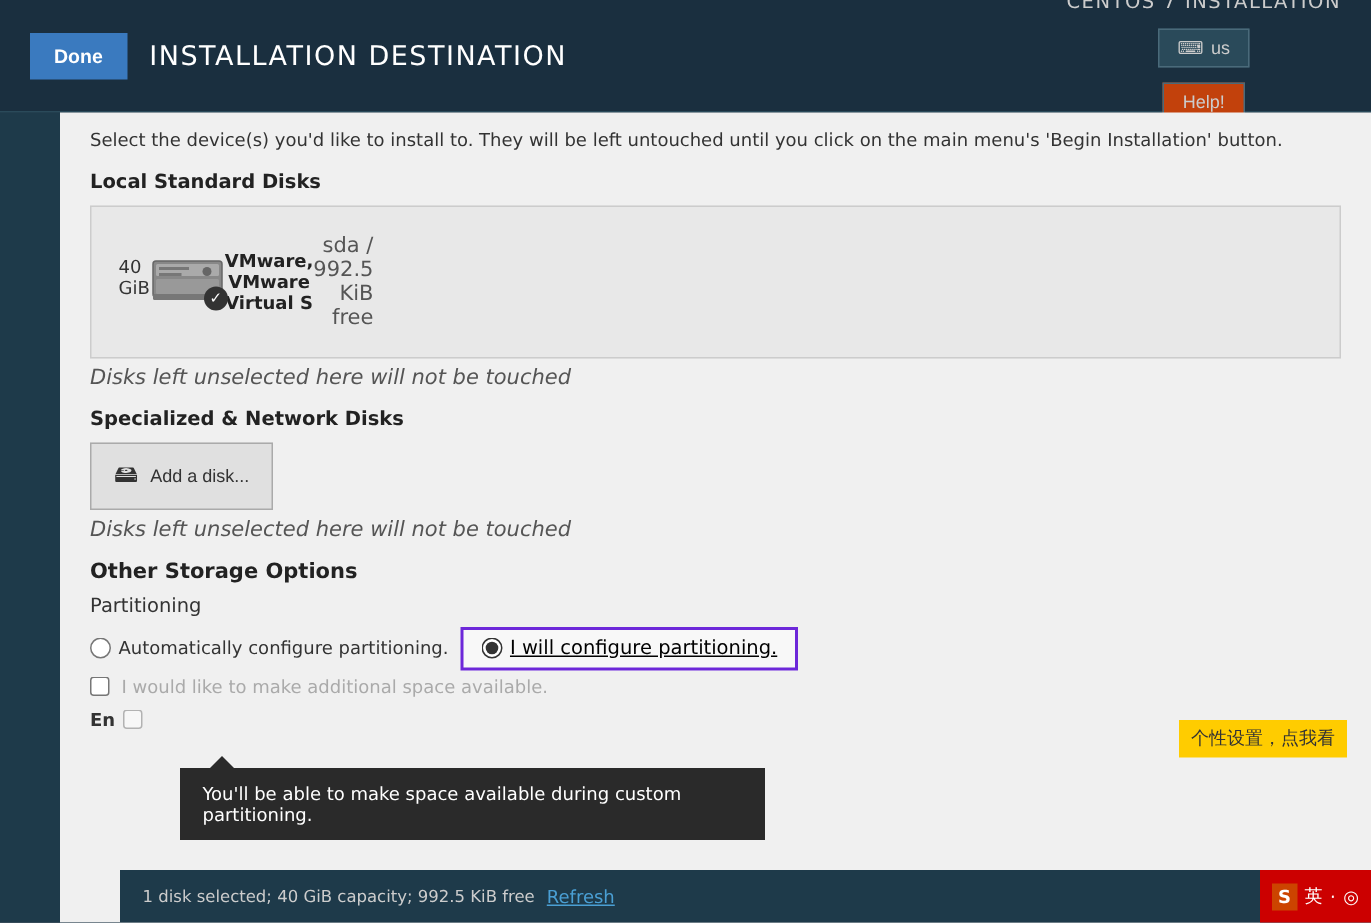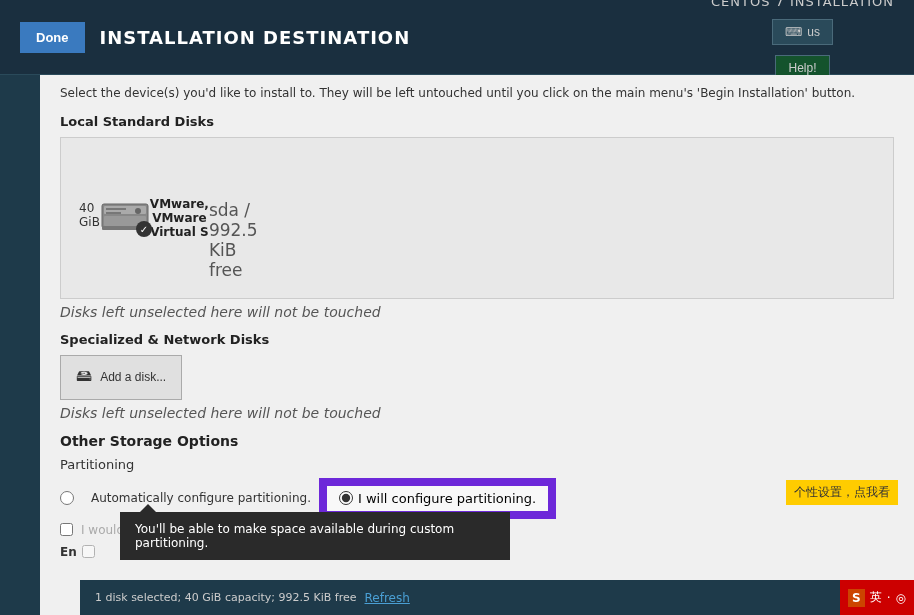--- a/index.html
+++ b/index.html
@@ -29,21 +29,21 @@
       display: flex;
       align-items: center;
       justify-content: space-between;
       padding: 0 20px;
       border-bottom: 1px solid #2a4a5a;
     }
 
     .header-title {
       color: #ffffff;
       font-size: 18px;
-      font-weight: bold;
+      font-weight: normal;
       letter-spacing: 1px;
     }
 
     .header-right {
       display: flex;
       align-items: center;
       gap: 10px;
       flex-direction: column;
     }
 
@@ -59,21 +59,21 @@
       color: #cccccc;
       padding: 5px 12px;
       font-size: 12px;
       cursor: pointer;
       display: flex;
       align-items: center;
       gap: 5px;
     }
 
     .help-btn {
-      background: #14532d;
+      background: #c2410c;
       border: 1px solid #4a6a7a;
       color: #cccccc;
       padding: 5px 12px;
       font-size: 12px;
       cursor: pointer;
     }
 
     .done-btn {
       background: #3a7abf;
       border: none;
@@ -149,23 +149,22 @@
 
     .disk-name {
       color: #222222;
       font-size: 12px;
       font-weight: bold;
       text-align: center;
     }
 
     .disk-info {
       color: #555555;
-      font-size: 17px;
-      text-align: left;
-      margin-top: 44px;
+      font-size: 14px;
+      text-align: right;
     }
 
     .disks-note {
       color: #555555;
       font-size: 14px;
       text-align: left;
       margin-bottom: 12px;
       font-style: italic;
     }
 
@@ -192,40 +191,41 @@
 
     .partitioning-label {
       color: #333333;
       font-size: 13px;
       margin-bottom: 6px;
     }
 
     .radio-option {
       display: flex;
       align-items: center;
-      gap: 17px;
+      gap: 5px;
       color: #333333;
       font-size: 12px;
     }
 
     .checkbox-row {
       display: flex;
       align-items: center;
       gap: 8px;
       margin-bottom: 4px;
     }
 
     
     .radio-highlight-box {
-      border: 8px solid #6d28d9;
+      border: 2px solid #6d28d9;
       padding: 5px 12px;
       background: #f8f8f8;
       display: flex;
       align-items: center;
       gap: 5px;
+      text-decoration: underline;
     }
 
     
     .tooltip-box {
       background: #2a2a2a;
       color: #ffffff;
       padding: 10px 15px;
       font-size: 12px;
       position: absolute;
       left: 80px;

